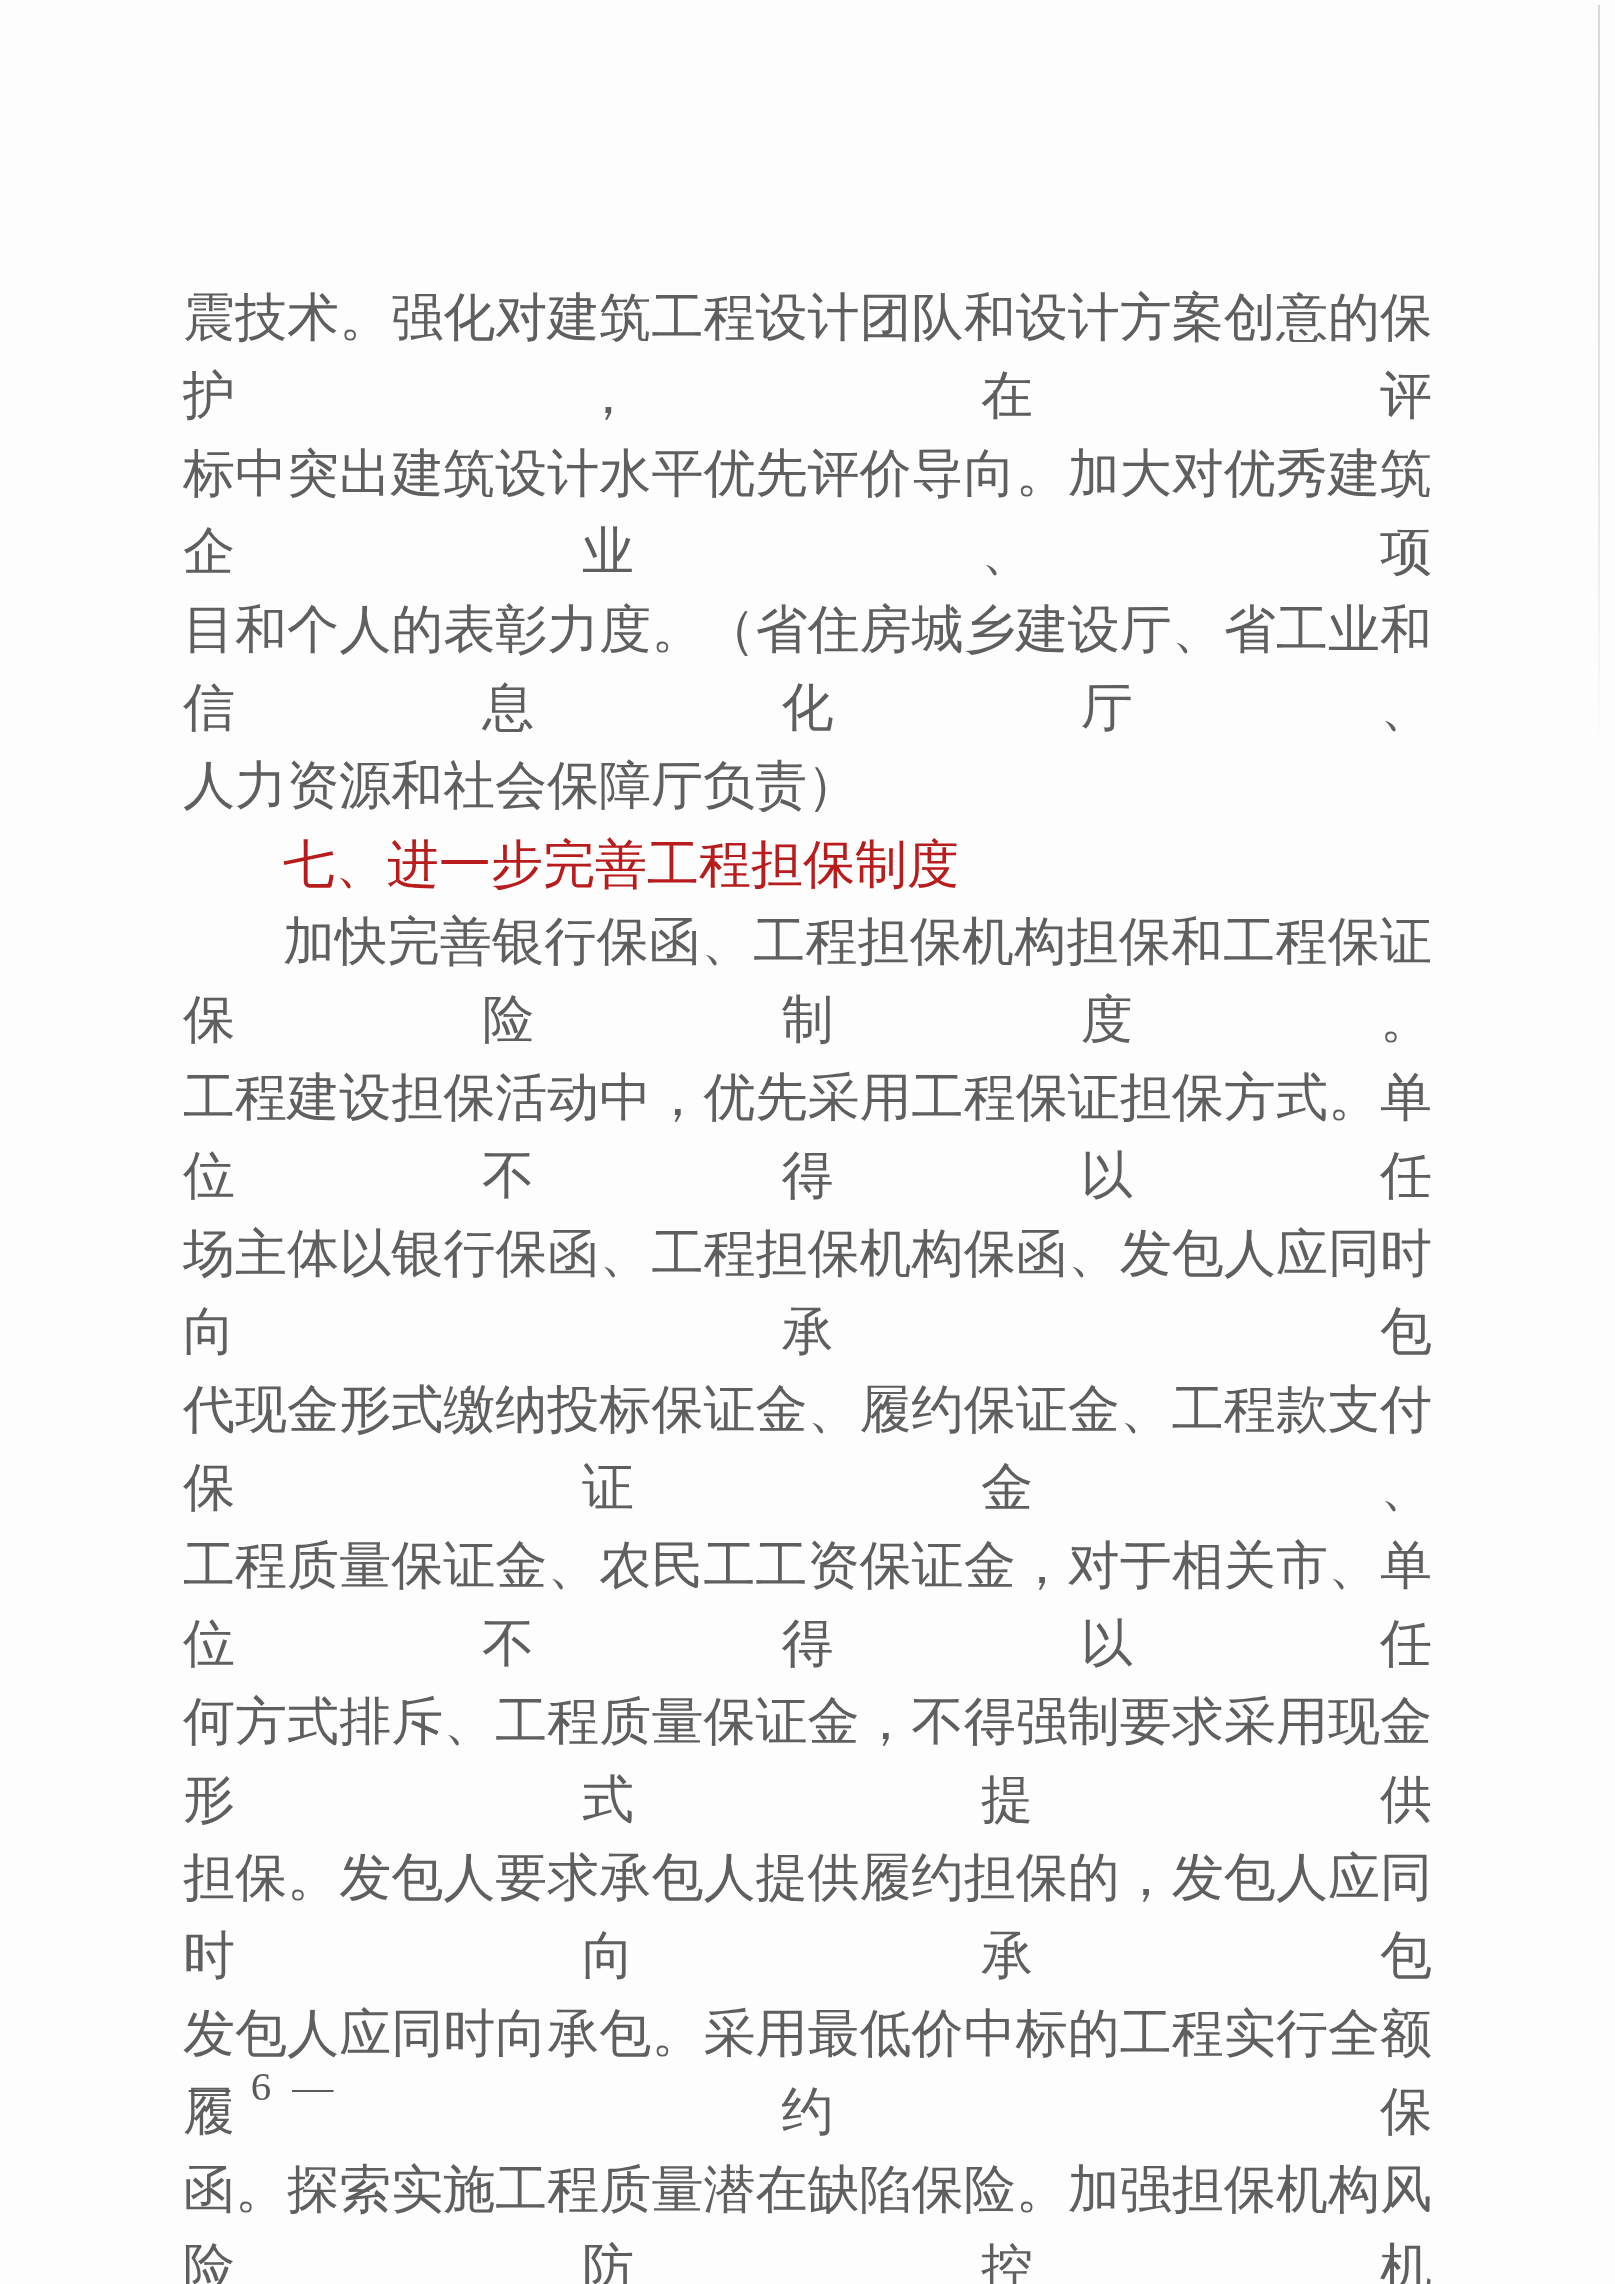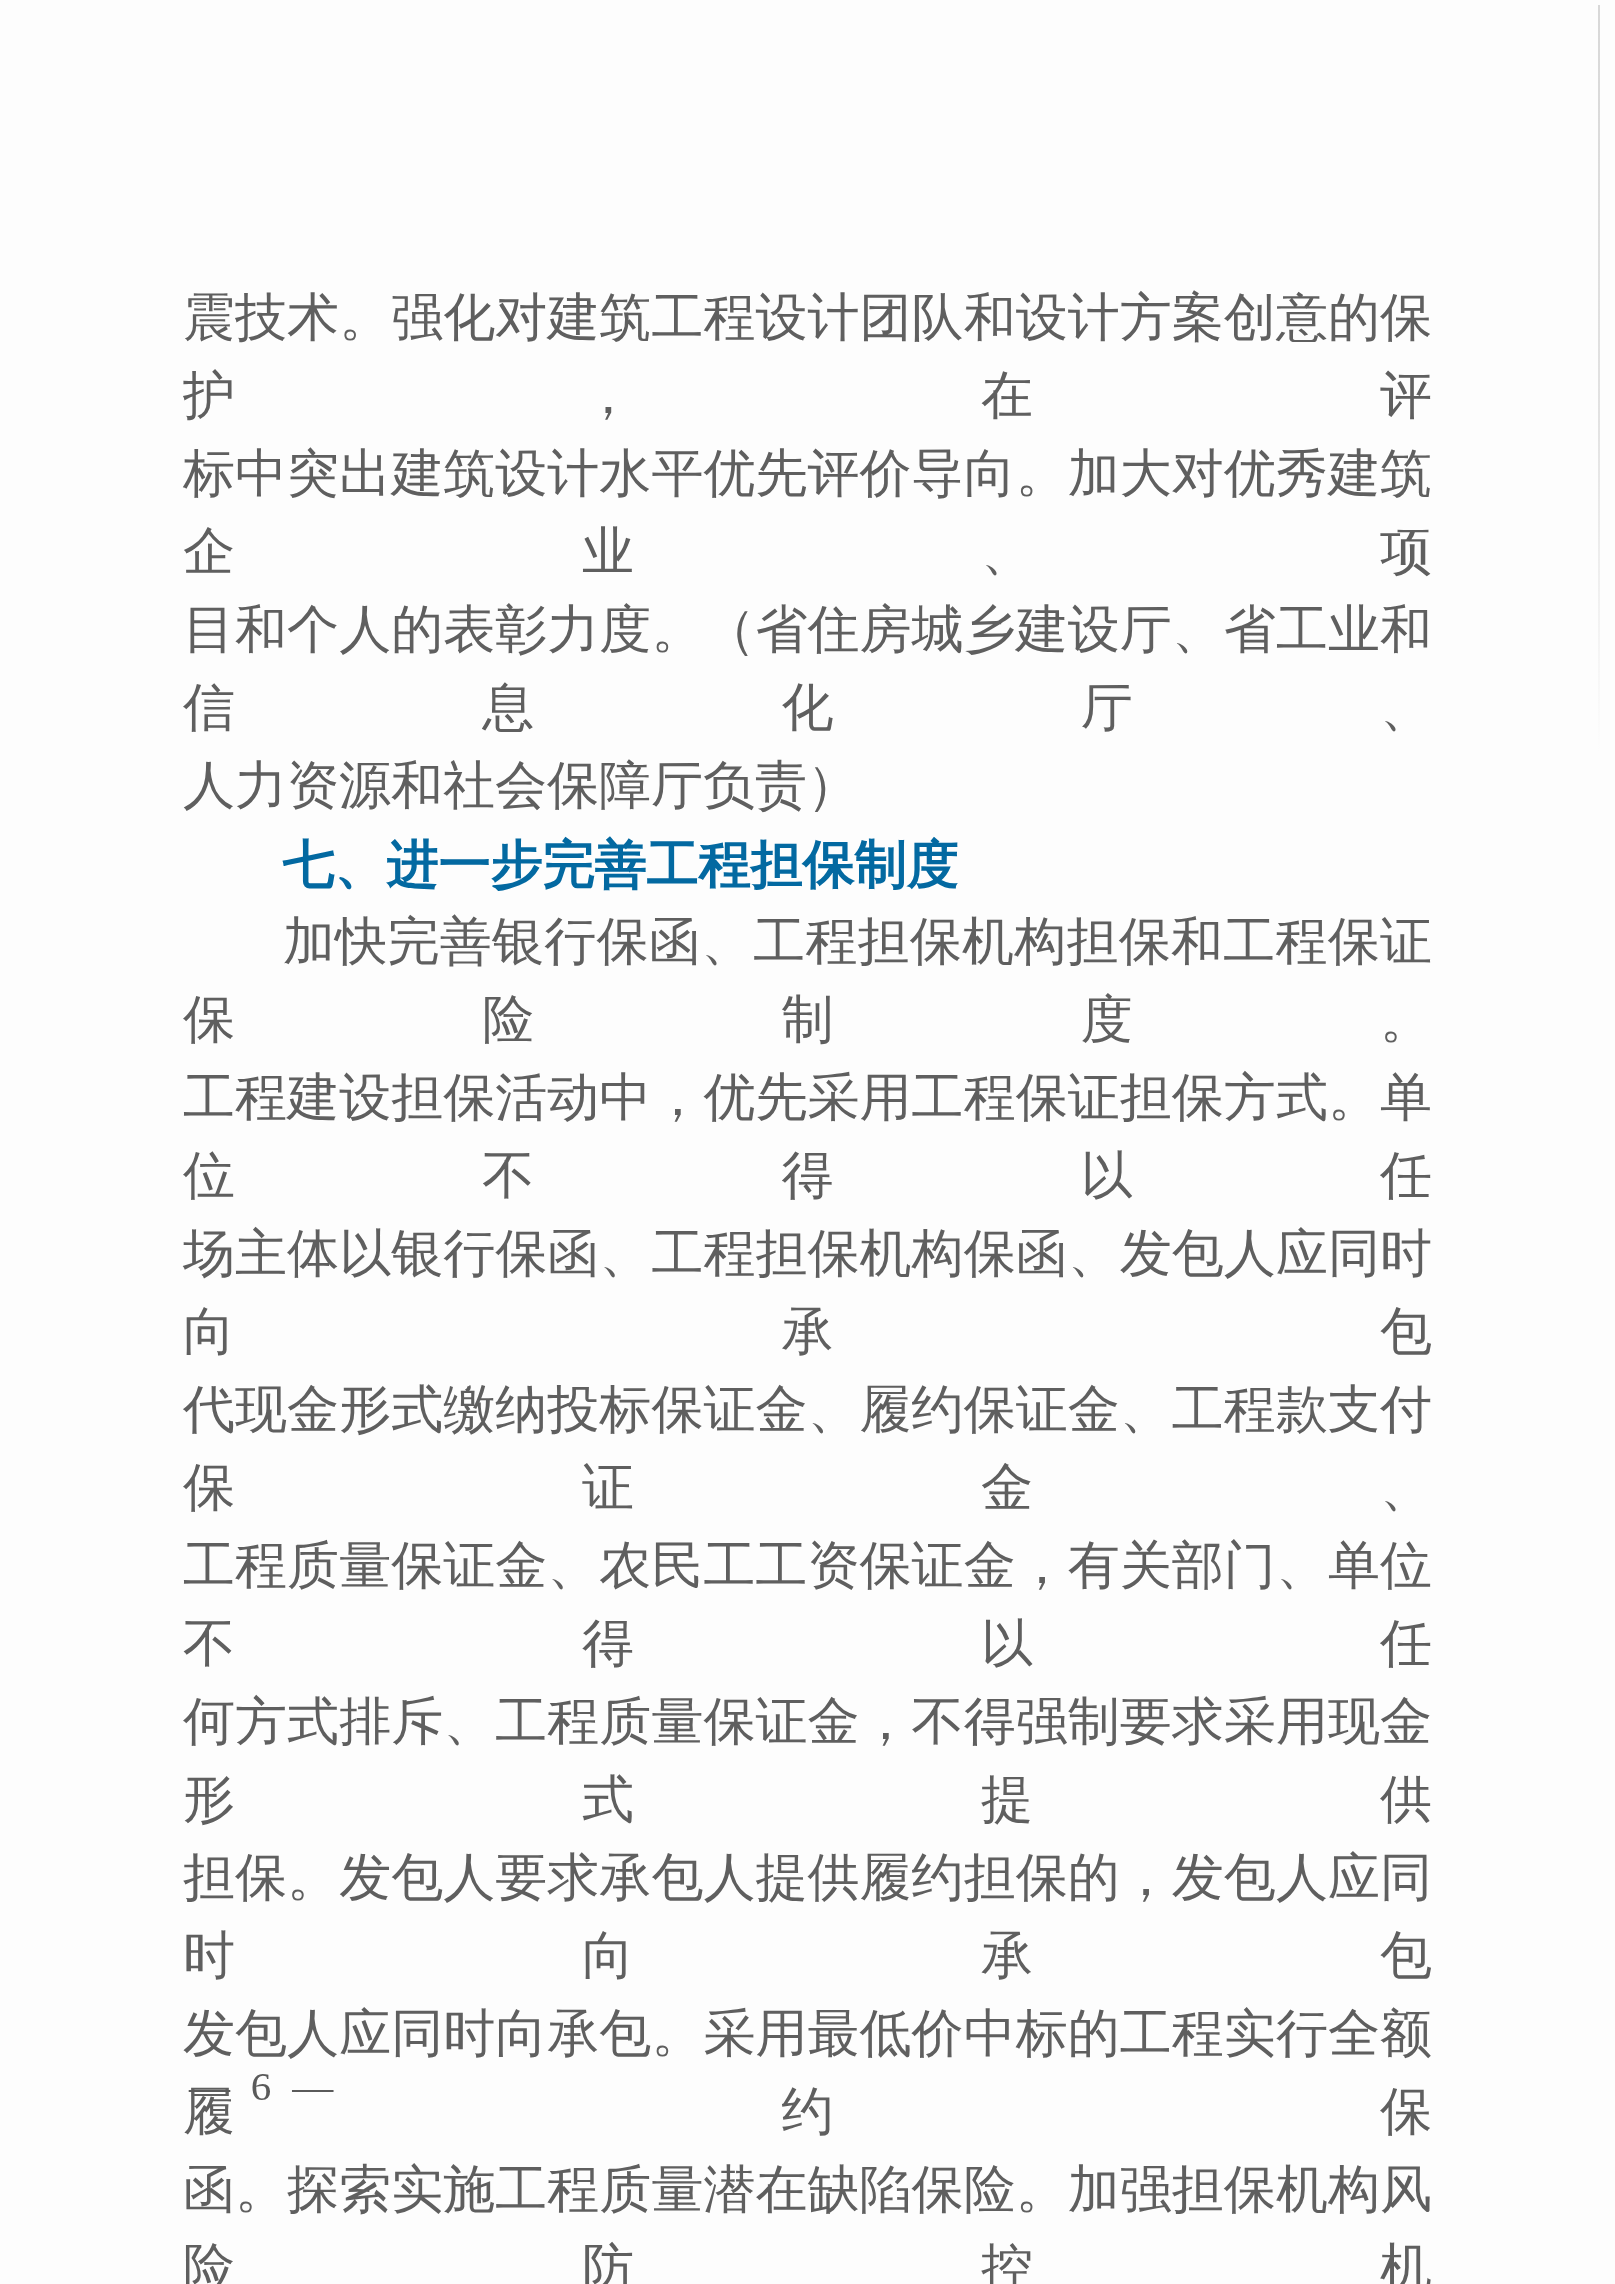--- a/index.html
+++ b/index.html
@@ -42,22 +42,22 @@
   .tl.fill {
     white-space: normal;
     text-align: justify;
     text-align-last: justify;
     text-justify: inter-character;
   }
   .tl.indent {
     text-indent: 100px;
   }
   .tl.heading {
-    font-weight: 700;
-    color: #0369a1;
+    font-weight: 400;
+    color: #b91c1c;
     font-family: "Liberation Sans", sans-serif;
     font-size: 52px;
   }
   .footer-pagenum {
     position: absolute;
     left: 189px;
     top: 2060px;
     font-size: 41px;
     line-height: 53px;
     color: #5a5a5a;
@@ -78,21 +78,21 @@
     <div class="tl fill">标中突出建筑设计水平优先评价导向。加大对优秀建筑企业、项</div>
     <div class="tl fill">目和个人的表彰力度。（省住房城乡建设厅、省工业和信息化厅、</div>
     <div class="tl">人力资源和社会保障厅负责）</div>
 
     <div class="tl heading indent">七、进一步完善工程担保制度</div>
 
     <div class="tl fill indent">加快完善银行保函、工程担保机构担保和工程保证保险制度。</div>
     <div class="tl fill">工程建设担保活动中，优先采用工程保证担保方式。单位不得以任</div>
     <div class="tl fill">场主体以银行保函、工程担保机构保函、发包人应同时向承包</div>
     <div class="tl fill">代现金形式缴纳投标保证金、履约保证金、工程款支付保证金、</div>
-    <div class="tl fill">工程质量保证金、农民工工资保证金，有关部门、单位不得以任</div>
+    <div class="tl fill">工程质量保证金、农民工工资保证金，对于相关市、单位不得以任</div>
     <div class="tl fill">何方式排斥、工程质量保证金，不得强制要求采用现金形式提供</div>
     <div class="tl fill">担保。发包人要求承包人提供履约担保的，发包人应同时向承包</div>
     <div class="tl fill">发包人应同时向承包。采用最低价中标的工程实行全额履约保</div>
     <div class="tl fill">函。探索实施工程质量潜在缺陷保险。加强担保机构风险防控机</div>
 
   </main>
 
   <div class="footer-pagenum">— 6 —</div>
 
 </div>

